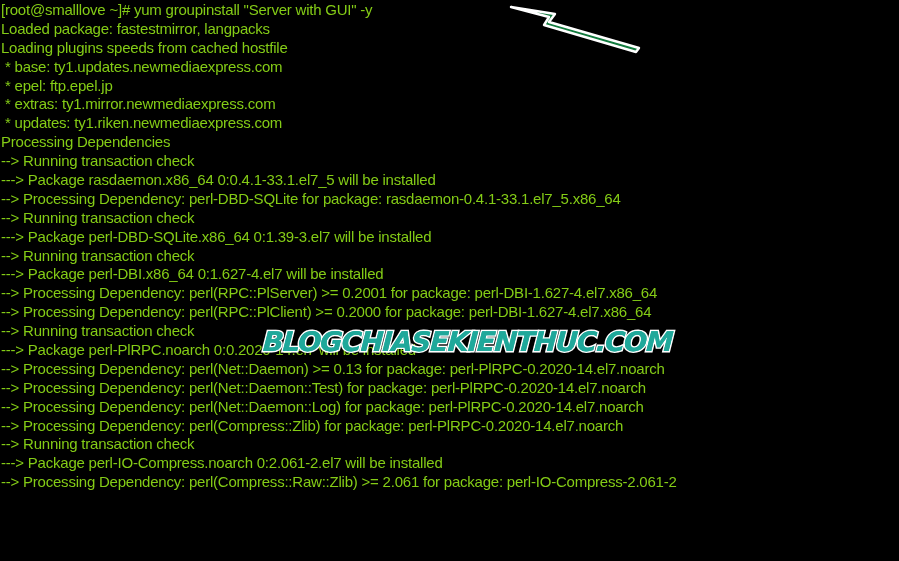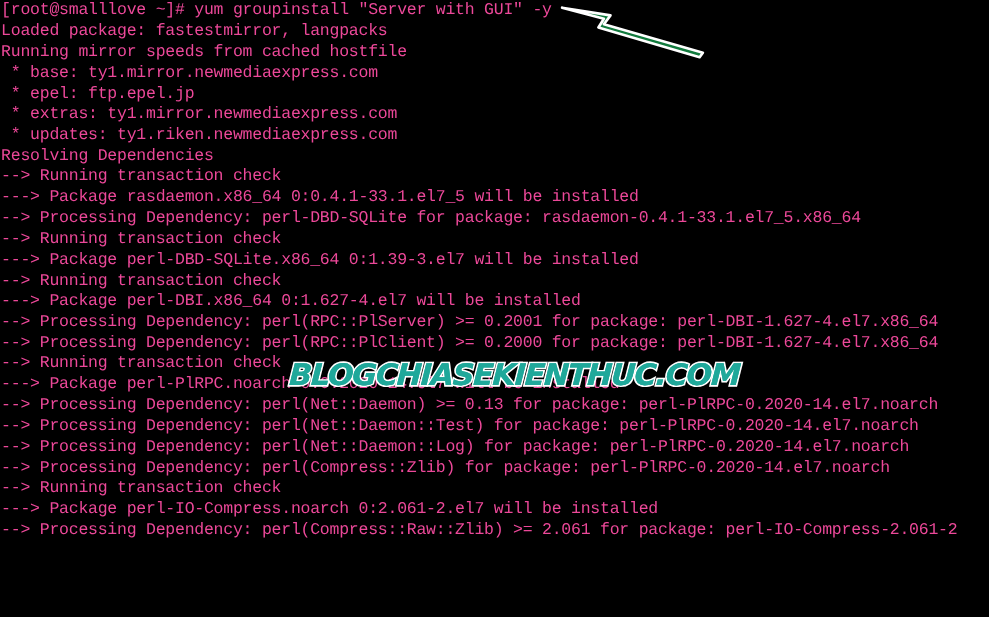--- a/index.html
+++ b/index.html
@@ -18,22 +18,22 @@
   #terminal {
     position: absolute;
     left: 0;
     top: 0;
     width: 899px;
     padding-top: 1px;
     box-sizing: border-box;
   }
   .line {
     display: block;
-    color: #ec4899;
-    font-family: Liberation Mono, monospace;
+    color: #84cc16;
+    font-family: Liberation Sans, sans-serif;
     font-size: 15px;
     line-height: 18.9px;
     letter-spacing: -0.22px;
     white-space: pre;
     padding-left: 1px;
     height: 18.9px;
   }
   #arrow-overlay {
     position: absolute;
     left: 500px;
@@ -74,26 +74,26 @@
   }
 </style>
 </head>
 <body>
 
 <div id="screen">
 
   <div id="terminal">
       <span class="line">[root@smalllove ~]# yum groupinstall "Server with GUI" -y</span>
       <span class="line">Loaded package: fastestmirror, langpacks</span>
-      <span class="line">Running mirror speeds from cached hostfile</span>
-      <span class="line"> * base: ty1.mirror.newmediaexpress.com</span>
+      <span class="line">Loading plugins speeds from cached hostfile</span>
+      <span class="line"> * base: ty1.updates.newmediaexpress.com</span>
       <span class="line"> * epel: ftp.epel.jp</span>
       <span class="line"> * extras: ty1.mirror.newmediaexpress.com</span>
       <span class="line"> * updates: ty1.riken.newmediaexpress.com</span>
-      <span class="line">Resolving Dependencies</span>
+      <span class="line">Processing Dependencies</span>
       <span class="line">--&gt; Running transaction check</span>
       <span class="line">---&gt; Package rasdaemon.x86_64 0:0.4.1-33.1.el7_5 will be installed</span>
       <span class="line">--&gt; Processing Dependency: perl-DBD-SQLite for package: rasdaemon-0.4.1-33.1.el7_5.x86_64</span>
       <span class="line">--&gt; Running transaction check</span>
       <span class="line">---&gt; Package perl-DBD-SQLite.x86_64 0:1.39-3.el7 will be installed</span>
       <span class="line">--&gt; Running transaction check</span>
       <span class="line">---&gt; Package perl-DBI.x86_64 0:1.627-4.el7 will be installed</span>
       <span class="line">--&gt; Processing Dependency: perl(RPC::PlServer) &gt;= 0.2001 for package: perl-DBI-1.627-4.el7.x86_64</span>
       <span class="line">--&gt; Processing Dependency: perl(RPC::PlClient) &gt;= 0.2000 for package: perl-DBI-1.627-4.el7.x86_64</span>
       <span class="line">--&gt; Running transaction check</span>

